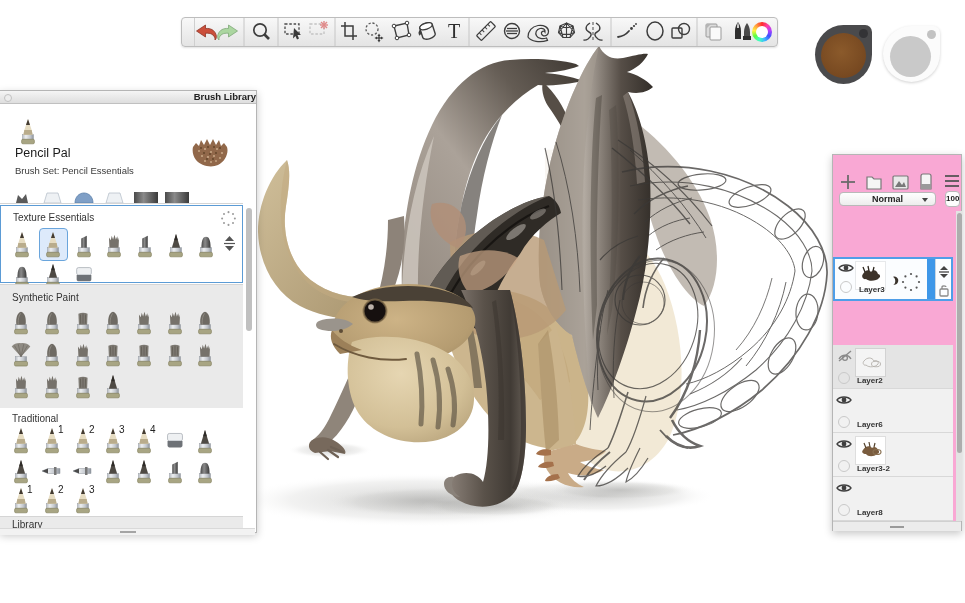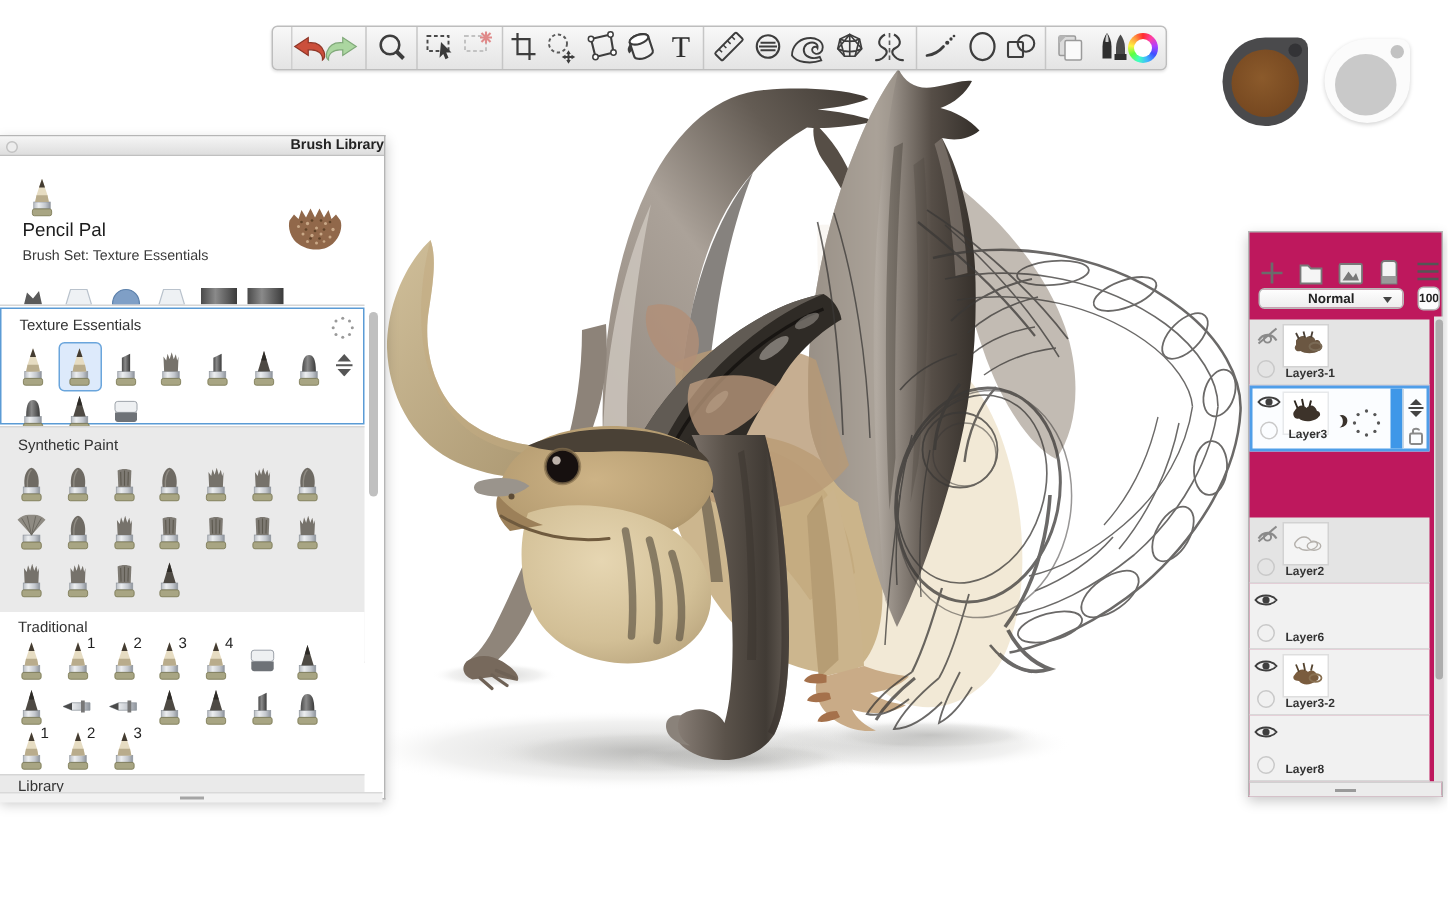--- a/index.html
+++ b/index.html
@@ -9,21 +9,21 @@
 #toolbar{left:181px;top:17px;width:595px;height:28px;background:linear-gradient(#f8f8f8,#e4e4e4);border:1px solid #bdbdbd;border-radius:4px;box-shadow:0 1px 2px rgba(0,0,0,.12);display:flex;align-items:center}
 
 .puck{position:absolute;border-radius:50% 12% 50% 50%}
 
 #bpanel{left:0px;top:90px;width:257px;height:443px;background:#fff;border:1px solid #b5b5b5;border-left:none;box-shadow:0 3px 8px rgba(0,0,0,.22);box-sizing:border-box}
 #btitle{position:absolute;left:0;top:0;width:100%;height:12px;background:linear-gradient(#f5f5f5,#dedede);border-bottom:1px solid #c0c0c0;text-align:right;font-size:9.5px;font-weight:bold;color:#222;line-height:12px}
 #btitle .close{position:absolute;left:4px;top:2.5px;width:8px;height:8px;border-radius:50%;border:1px solid #c2c2c2;background:#ededed;box-sizing:border-box}
 .bsec{position:absolute;left:0;width:243px;box-sizing:border-box}
 .bsec .hdr{position:absolute;left:12px;top:8px;font-size:10px;color:#333}
 
-#lpanel{left:832px;top:154px;width:130px;height:377px;background:#be185d;border:1px solid #b5b5b5;box-shadow:0 3px 8px rgba(0,0,0,.22);box-sizing:border-box}
+#lpanel{left:832px;top:154px;width:130px;height:377px;background:#f9a8d4;border:1px solid #b5b5b5;box-shadow:0 3px 8px rgba(0,0,0,.22);box-sizing:border-box}
 .lrow{position:absolute;left:0;width:120px;height:44px;border-bottom:1px solid #d8d8d8;box-sizing:border-box}
 .lrow .thumb{position:absolute;left:23px;top:4px;width:29px;height:27px;background:#fff;box-shadow:0 0 0 1px rgba(0,0,0,.08)}
 .lrow .lbl{position:absolute;left:24px;bottom:3px;font-size:8px;font-weight:bold;color:#333}
 .lrow .lockc{position:absolute;left:5px;bottom:4px;width:10px;height:10px;border-radius:50%;border:1px solid #c9c9c9}
 </style>
 </head>
 <body>
 
 <svg class="abs" style="left:0;top:0" width="965" height="603" viewBox="0 0 965 603">
 <defs>
@@ -385,21 +385,21 @@
       </g>
 </defs>
 </svg>
 <div id="bpanel" class="abs">
 <div id="btitle">Brush Library<span class="close"></span></div>
 
 <svg width="22" height="30" viewBox="0 0 24 30" style="position:absolute;left:17px;top:25px">
       <use href="#bA"></use>
     </svg>
 <div class="abs" style="left:15px;top:55px;font-size:12.5px;color:#1b1b1b">Pencil Pal</div>
-<div class="abs" style="left:15px;top:74px;font-size:9.5px;color:#3a3a3a">Brush Set: Texture Essentials</div>
+<div class="abs" style="left:15px;top:74px;font-size:9.5px;color:#3a3a3a">Brush Set: Pencil Essentials</div>
 <svg width="40" height="32" viewBox="0 0 40 32" style="position:absolute;left:191px;top:44px">
 <path d="M2 12 L5 8 L8 11 L10 5 L13 10 L16 4 L19 10 L22 4 L25 10 L28 5 L30 11 L33 8 L36 12 C38 18 34 27 27 30 C20 33 10 31 5 25 C2 21 1 16 2 12 Z" fill="#91684a"></path>
 <g fill="#c9a887">
         <circle cx="8" cy="16" r="1"></circle>
         <circle cx="14" cy="14" r="1.1"></circle>
         <circle cx="20" cy="17" r="1"></circle>
         <circle cx="26" cy="14" r="1"></circle>
         <circle cx="31" cy="18" r="1.1"></circle>
         <circle cx="11" cy="21" r="1"></circle>
         <circle cx="17" cy="22" r="1.1"></circle>
@@ -632,34 +632,20 @@
         <line x1="112" y1="25" x2="126" y2="25"></line>
       </g>
 </svg>
 
 <div class="abs" style="left:6px;top:37px;width:97px;height:14px;border:1px solid #b9b9b9;border-radius:4px;background:linear-gradient(#fefefe,#ededed);box-sizing:border-box">
 <div style="text-align:center;font-size:9px;color:#222;line-height:12px;font-weight:bold">Normal</div>
 <div style="position:absolute;right:7px;top:5px;width:0;height:0;border-left:3.5px solid transparent;border-right:3.5px solid transparent;border-top:4.5px solid #444"></div>
 </div>
 <div class="abs" style="left:112px;top:36px;width:15px;height:16px;border:1px solid #b9b9b9;border-radius:4px;background:#fdfdfd;box-sizing:border-box;text-align:left;font-size:8px;font-weight:bold;color:#222;line-height:14px;overflow:hidden">100</div>
 
-<div class="lrow" style="top:58px;background:#e4e4e4">
- <svg width="18" height="14" style="position:absolute;left:3px;top:4px" viewBox="0 0 18 14">
-        <path d="M3 10 C6 5 12 5 15 10" fill="none" stroke="#8a8a8a" stroke-width="1.4"></path>
-        <circle cx="9" cy="9" r="2.4" fill="none" stroke="#8a8a8a" stroke-width="1.3"></circle>
-        <line x1="3" y1="12" x2="15" y2="2" stroke="#8a8a8a" stroke-width="1.4"></line>
-      </svg>
- <div class="thumb"><svg width="29" height="27" viewBox="0 0 29 27">
-          <path d="M8 10 C10 7 13 6 15 8 C17 6 20 7 21 10 C23 9 25 11 24 13 C26 14 25 17 23 17 C20 19 14 19 11 17 C8 18 6 15 8 13 Z" fill="#6b5742"></path>
-          <path d="M10 9 L8 5 M14 8 L13 4 M18 8 L19 4" stroke="#4a4036" stroke-width="1.2" fill="none"></path>
-          <ellipse cx="21" cy="14" rx="4" ry="2.5" fill="none" stroke="#7a6a55" stroke-width="1.3"></ellipse>
-        </svg></div>
- <div class="lockc"></div>
-      <div class="lbl">Layer3-1</div>
-</div>
 <div class="lrow" style="top:102px;background:#fbfdff;border:2px solid #4f9ee8;height:44px">
  <svg width="18" height="12" style="position:absolute;left:2px;top:3px" viewBox="0 0 18 12">
         <path d="M2 6 C5 2 13 2 16 6 C13 10 5 10 2 6 Z" fill="none" stroke="#3f3f3f" stroke-width="1.3"></path>
         <circle cx="9" cy="6" r="2.4" fill="#3f3f3f"></circle>
       </svg>
  <div class="thumb" style="left:21px;top:3px"><svg width="29" height="27" viewBox="0 0 29 27">
           <path d="M7 12 C9 8 13 7 15 10 C17 7 21 8 22 12 C24 12 25 15 23 16 C21 19 13 20 10 17 C7 18 5 14 7 12 Z" fill="#3d332a"></path>
           <path d="M9 10 L7 5 M13 9 L12 4 M17 9 L18 5" stroke="#2e271f" stroke-width="1.3" fill="none"></path>
         </svg></div>
  <svg width="10" height="10" style="position:absolute;left:54px;top:17px" viewBox="0 0 10 10">

